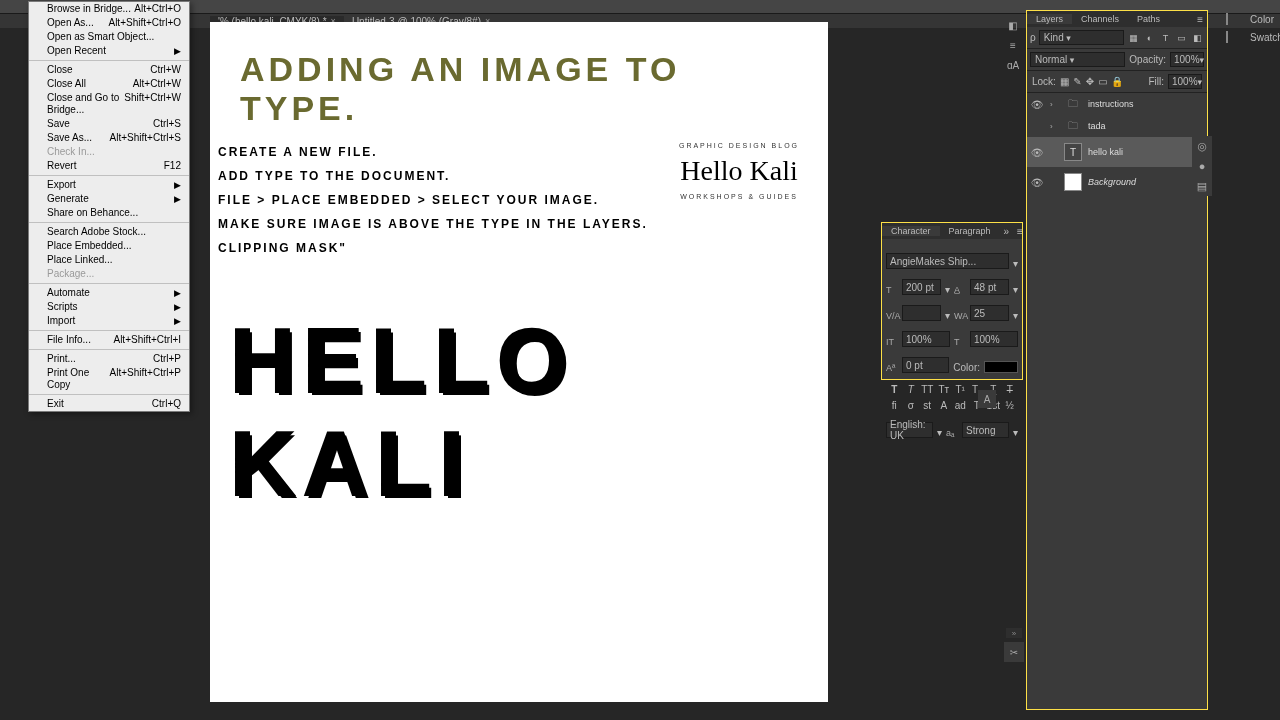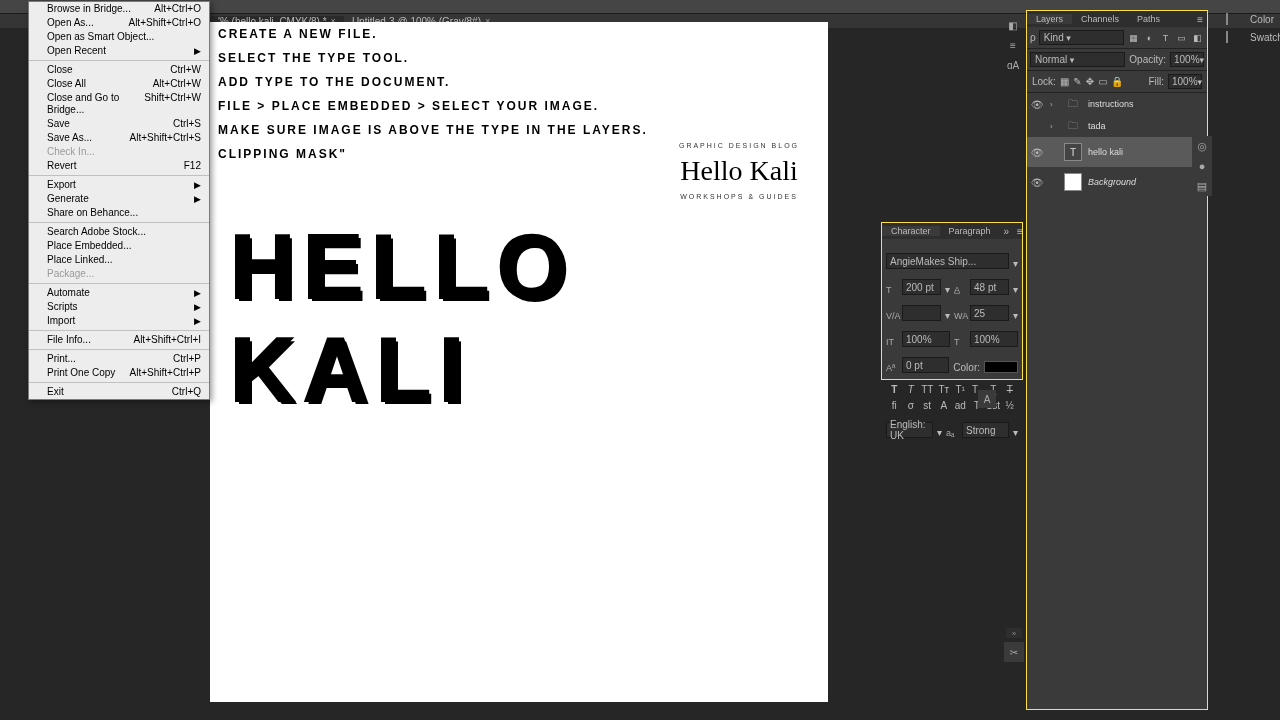--- a/index.html
+++ b/index.html
@@ -1,21 +1,21 @@
 <!DOCTYPE html>
 <html><head>
 <meta charset="utf-8">
 <style>
 *{margin:0;padding:0;box-sizing:border-box;font-family:Tahoma,Arial,sans-serif;font-size:10px;user-select:none}
 body{background:#262626;width:1280px;height:720px;overflow:hidden;position:relative;color:#ccc}
 .menubar{height:14px;background:#454545;border-bottom:1px solid #1a1a1a}
 .tabsbar{height:14px;background:#353535;display:flex;align-items:center;padding-left:210px}
 .tab{padding:0 8px;color:#bbb;font-size:9px;display:flex;align-items:center;gap:4px}
 .tab-close{color:#999;font-size:9px}
-.file-menu{position:absolute;left:28px;top:1px;width:182px;background:#ededed;border:1px solid #7a7a7a;box-shadow:2px 2px 6px rgba(0,0,0,.4);z-index:100;color:#000}
+.file-menu{position:absolute;left:28px;top:1px;width:162px;background:#ededed;border:1px solid #7a7a7a;box-shadow:2px 2px 6px rgba(0,0,0,.4);z-index:100;color:#000}
 .menu-item{display:flex;justify-content:space-between;padding:1px 8px 1px 18px;font-size:10px;line-height:12px}
 .menu-item.disabled{color:#9a9a9a}
 .menu-item .arrow{font-size:9px}
 .menu-sep{height:1px;background:#c0c0c0;margin:2px 0}
 .canvas{position:absolute;left:210px;top:22px;width:618px;height:680px;background:#fff}
 .canvas .title{font-size:34px;font-weight:bold;letter-spacing:4px;padding:28px 30px 12px;color:#6a6a30;font-family:"Arial Black",sans-serif}
 .canvas .step{font-size:12px;font-weight:bold;letter-spacing:2px;padding:5px 8px;font-family:Arial,sans-serif;color:#000}
 .canvas .logo{position:absolute;right:24px;top:120px;width:130px;text-align:center}
 .canvas .logo-arc{font-size:7px;letter-spacing:2px;color:#333}
 .canvas .logo-main{font-family:"Brush Script MT",cursive;font-size:28px;color:#000;margin:6px 0}
@@ -180,22 +180,22 @@
       <span>Alt+Shift+Ctrl+P</span>
     </div>
   <div class="menu-sep"></div>
   <div class="menu-item">
       <span>Exit</span>
       <span>Ctrl+Q</span>
     </div>
 </div>
 
 <div class="canvas">
+  <div class="title">ADDING AN IMAGE TO TYPE.</div>
   <div class="step">CREATE A NEW FILE.</div>
-  <div class="step">SELECT THE TYPE TOOL.</div>
   <div class="step">ADD TYPE TO THE DOCUMENT.</div>
   <div class="step">FILE &gt; PLACE EMBEDDED &gt; SELECT YOUR IMAGE.</div>
   <div class="step">MAKE SURE IMAGE IS ABOVE THE TYPE IN THE LAYERS.</div>
   <div class="step">CLIPPING MASK"</div>
   <div class="logo">
     <div class="logo-arc">GRAPHIC DESIGN BLOG</div>
     <div class="logo-main">Hello Kali</div>
     <div class="logo-arc">WORKSHOPS &amp; GUIDES</div>
   </div>
   <div class="big">HELLO KALI</div>

